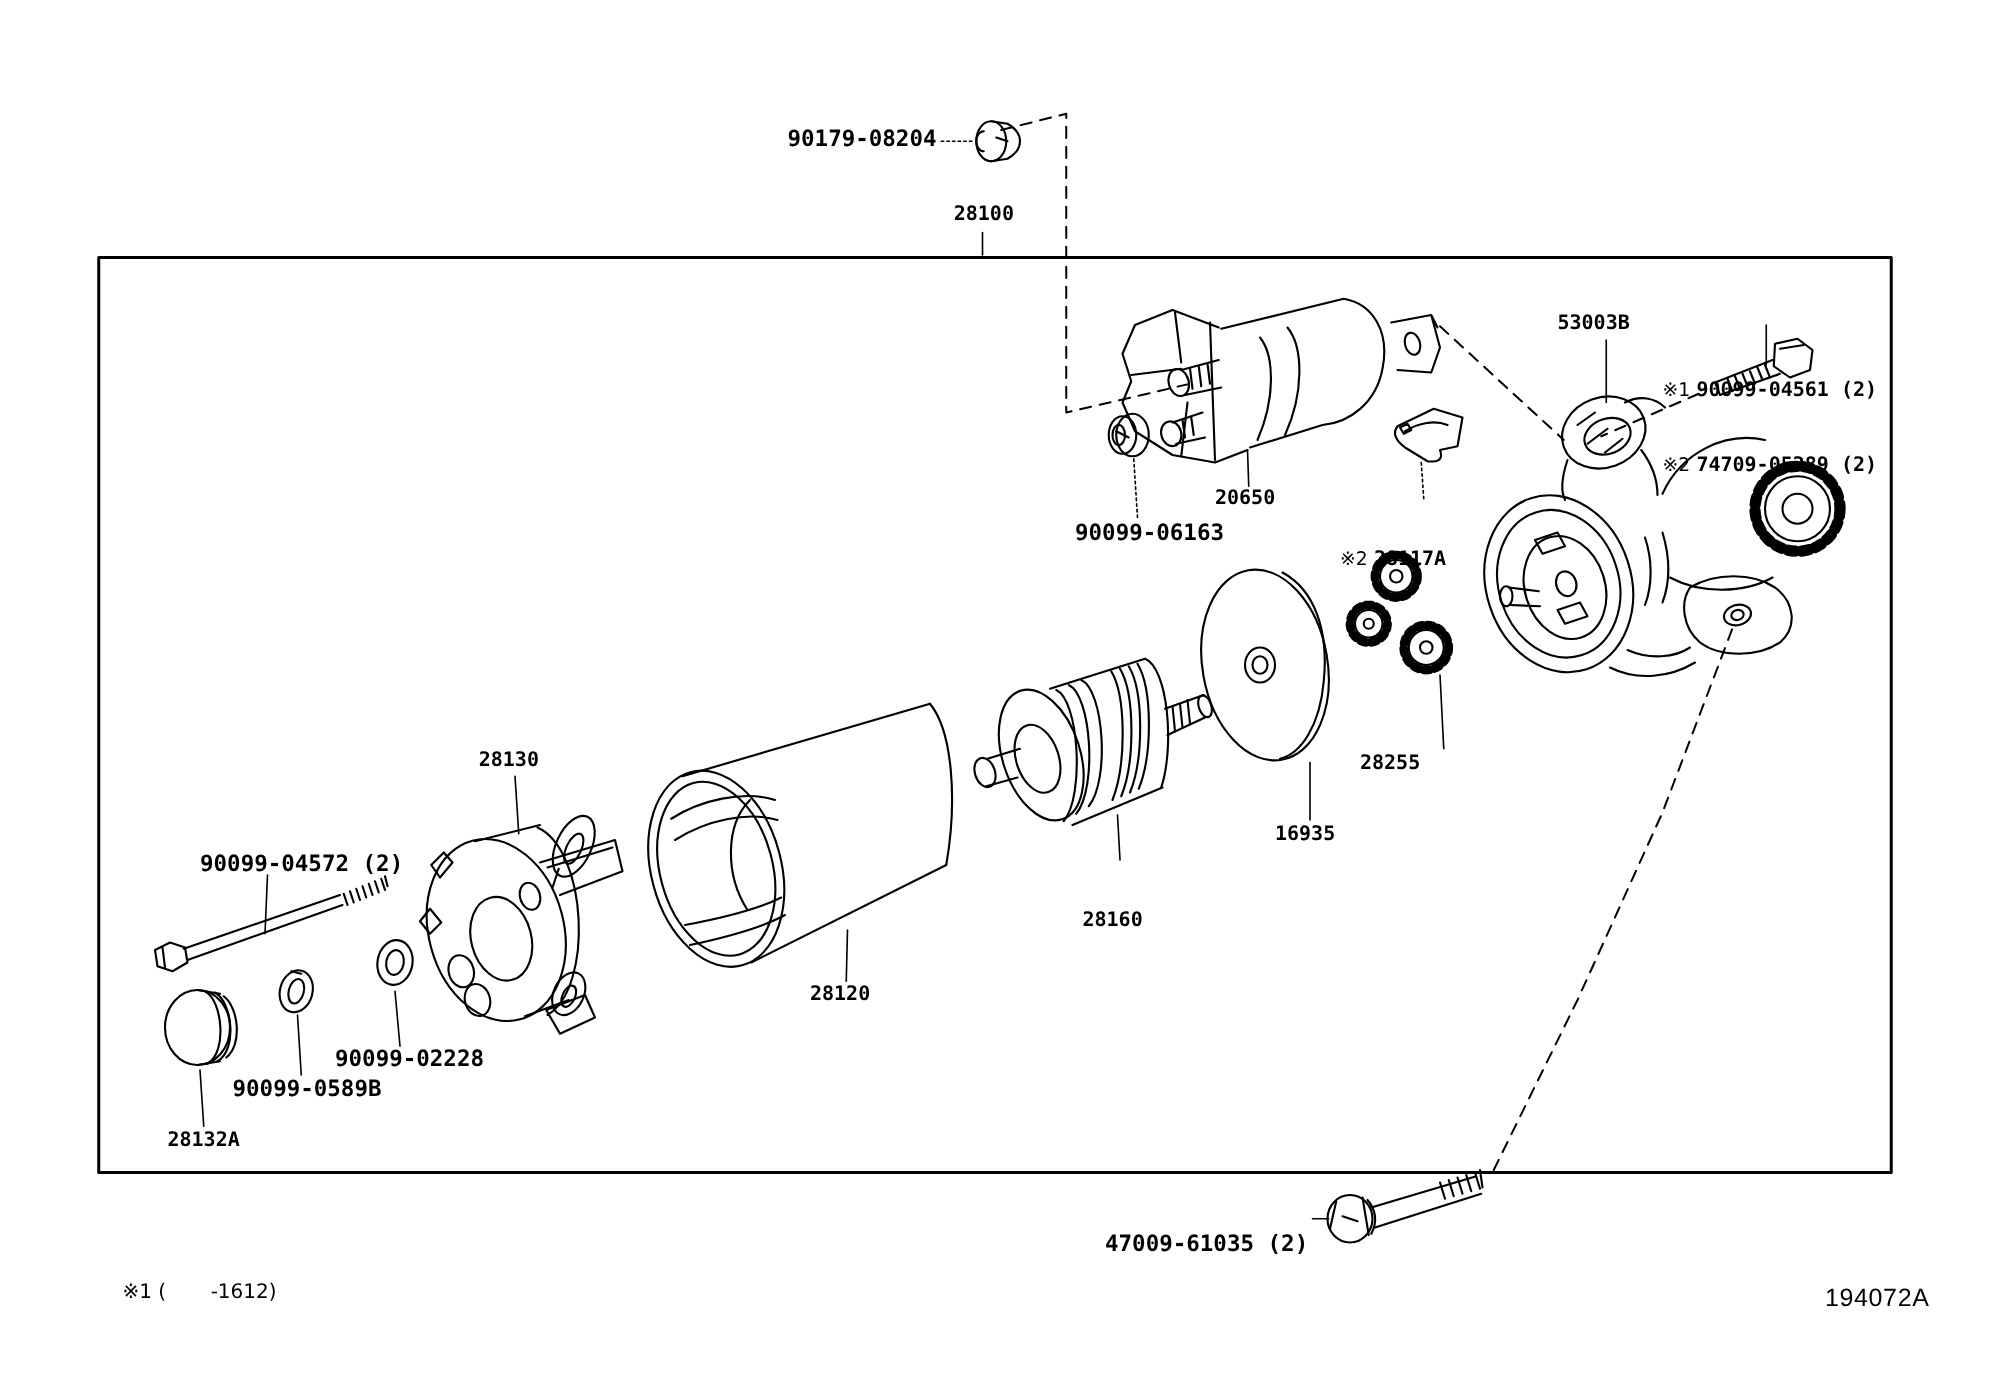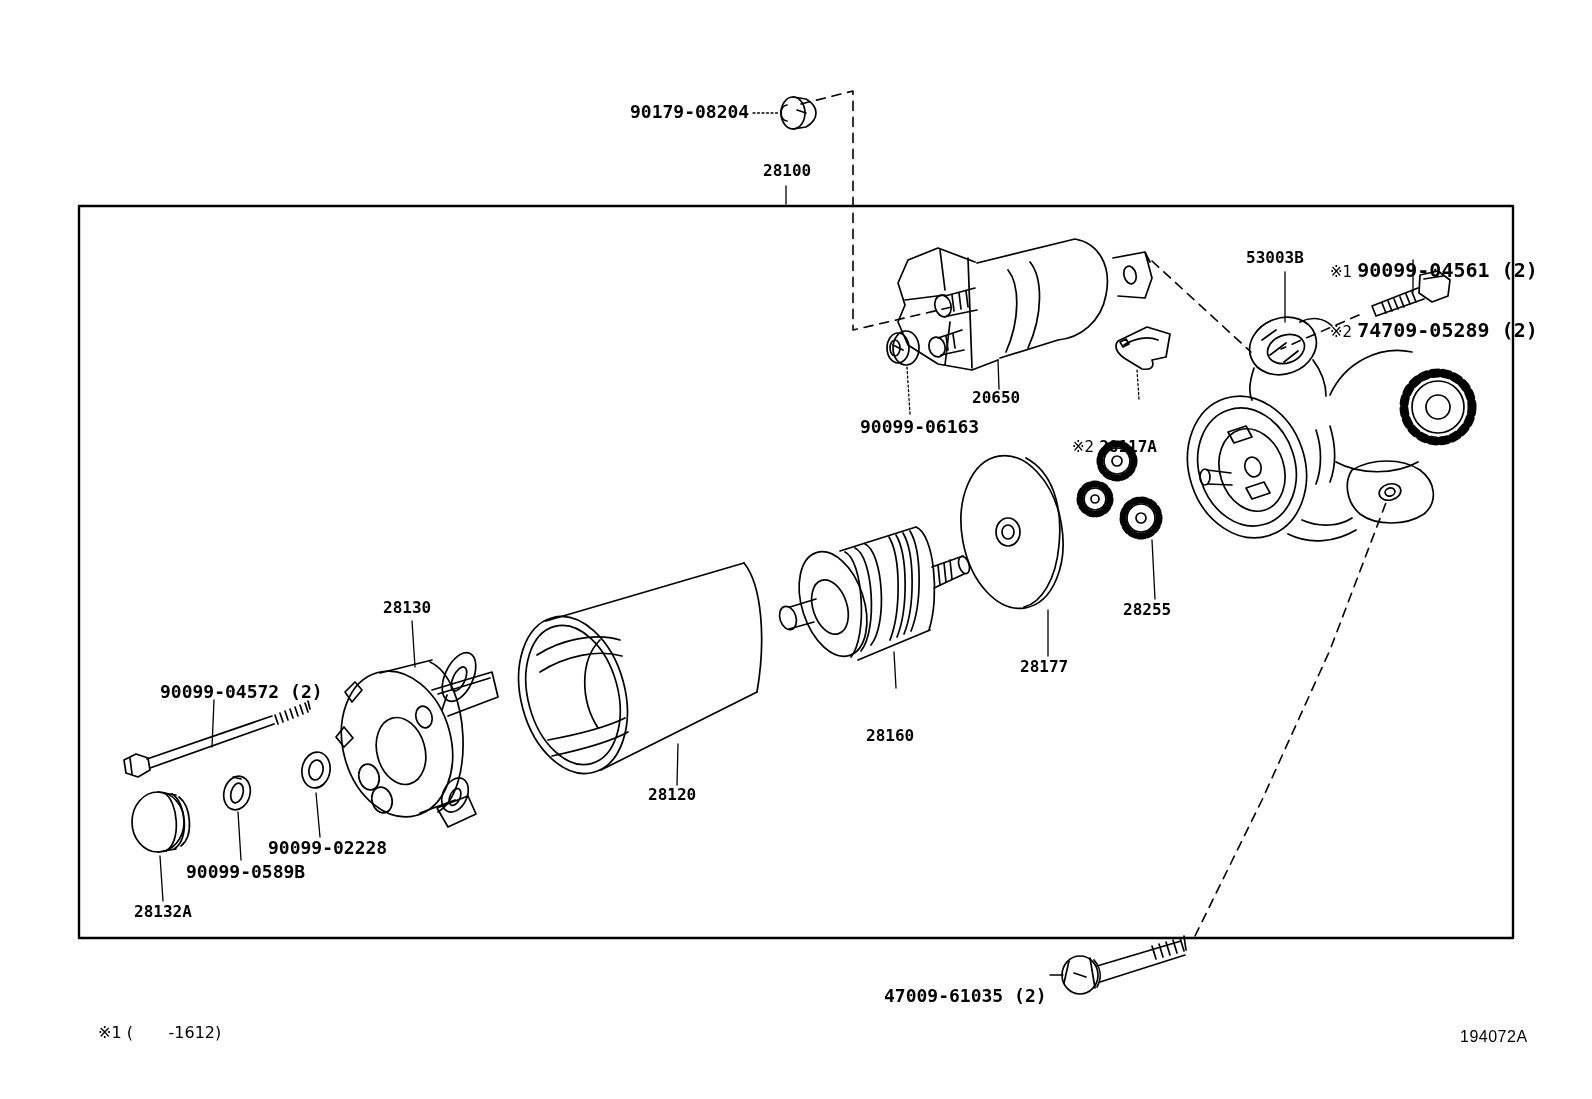--- a/index.html
+++ b/index.html
@@ -4,27 +4,27 @@
 <style>
   html,body{margin:0;padding:0;}
   body{
     width:1592px;height:1099px;position:relative;background:#ffffff;
     font-family:"DejaVu Sans Mono",monospace;color:#000;overflow:hidden;
   }
   #art{position:absolute;left:0;top:0;}
   .lbl{position:absolute;font-weight:bold;white-space:pre;line-height:1.05;}
   .size-l{font-size:16px;}
   .size-m{font-size:18px;}
-  .size-s{font-size:20px;}
+  .size-s{font-size:16px;margin-top:44px;}
   .lbl2{position:absolute;white-space:pre;}
   .lbl2 .row{display:flex;align-items:baseline;height:22px;}
   .pre{font-family:"DejaVu Sans",sans-serif;font-weight:normal;font-size:15px;margin-right:5px;white-space:pre;}
   .num{font-family:"DejaVu Sans Mono",monospace;font-weight:bold;white-space:pre;}
   .note{position:absolute;font-family:"DejaVu Sans",sans-serif;font-size:16px;white-space:pre;line-height:26px;}
-  .fig{position:absolute;font-family:"Liberation Sans",sans-serif;font-size:16px;letter-spacing:.5px;}
+  .fig{position:absolute;font-family:"Liberation Sans",sans-serif;font-size:20px;letter-spacing:.5px;}
 </style>
 </head>
 <body>
 
 <svg id="art" width="1592" height="1099" viewBox="0 0 1592 1099" stroke="#000" fill="none" stroke-width="1.7" stroke-linecap="round" stroke-linejoin="round">
 
   <rect x="79" y="206" width="1434" height="732" stroke-width="2.4"></rect>
 
   <g stroke-width="1.6" stroke-dasharray="9 7">
     <polyline points="801,104 853,91 853,330 952,307"></polyline>
@@ -240,22 +240,22 @@
 
 <div class="lbl size-m" style="left:860px;top:418px">90099-06163</div>
 
 <div class="lbl2" style="left:1072px;top:399px">
   <div class="row" style="height:auto">
     <span class="pre">※2</span>
     <span class="num size-l">28117A</span>
   </div>
 </div>
 
-<div class="lbl size-l" style="left:1123px;top:602px">28255</div>
-<div class="lbl size-l" style="left:1020px;top:659px">28177</div>
+<div class="lbl size-l" style="left:1088px;top:602px">28255</div>
+<div class="lbl size-l" style="left:1020px;top:659px">16935</div>
 <div class="lbl size-l" style="left:866px;top:728px">28160</div>
 <div class="lbl size-l" style="left:648px;top:787px">28120</div>
 <div class="lbl size-l" style="left:383px;top:600px">28130</div>
 
 <div class="lbl size-m" style="left:160px;top:683px">90099-04572 (2)</div>
 <div class="lbl size-m" style="left:268px;top:839px">90099-02228</div>
 <div class="lbl size-m" style="left:186px;top:863px">90099-0589B</div>
 <div class="lbl size-l" style="left:134px;top:904px">28132A</div>
 
 <div class="lbl size-m" style="left:884px;top:987px">47009-61035 (2)</div>

